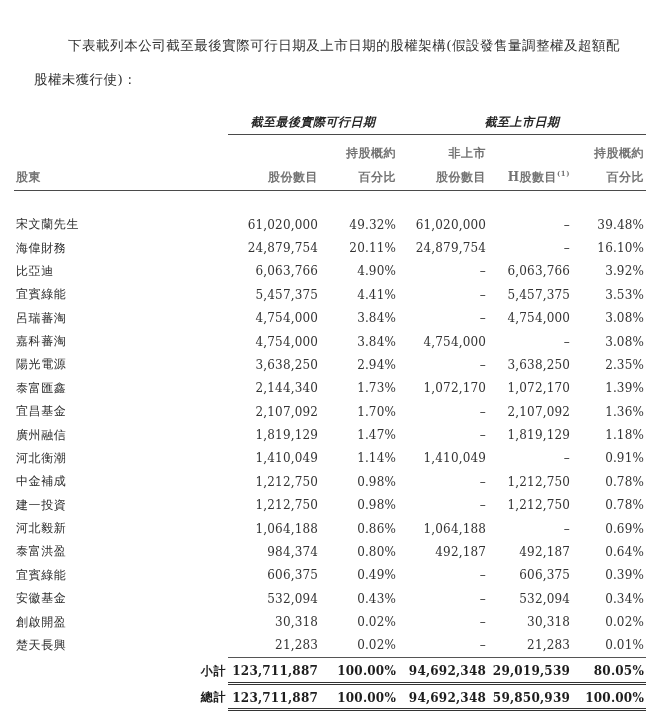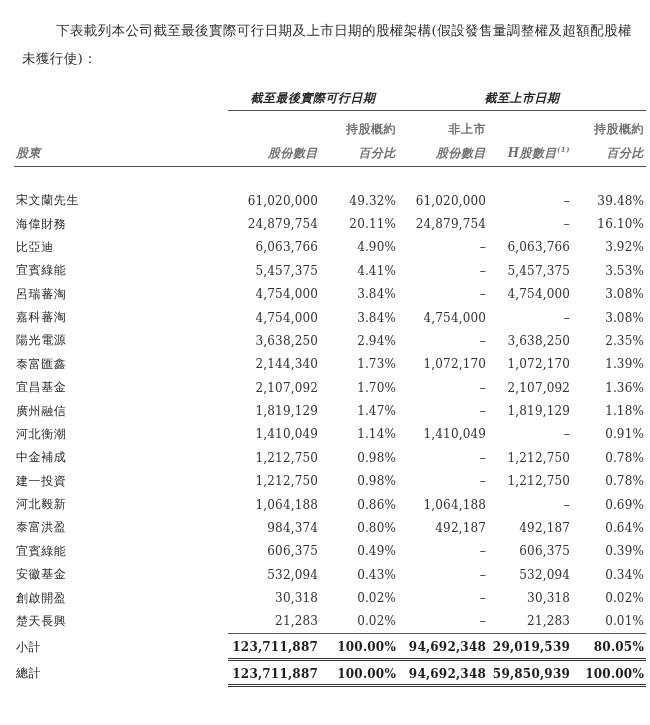--- a/index.html
+++ b/index.html
@@ -20,24 +20,24 @@
     position: relative;
     width: 650px;
     height: 725px;
     box-sizing: border-box;
     padding: 0;
     overflow: hidden;
   }
 
   
   .intro {
-    margin: 4px;
+    margin: 16px;
     padding: 12px 14px 0 18px;
     font-size: 13.5px;
-    line-height: 28px;
+    line-height: 34px;
     text-align: justify;
     letter-spacing: 0.4px;
     color: #2f2f2f;
   }
   .intro .indent { display: inline-block; width: 34px; }
 
   
   table.share-table {
     width: 632px;
     margin: 18px 0 0 14px;
@@ -77,21 +77,21 @@
     font-weight: bold;
     text-align: right;
     vertical-align: bottom;
     padding: 0 2px 1px 0;
     letter-spacing: 0.5px;
     color: #737373;
     white-space: nowrap;
     line-height: 19px;
   }
   .sub-row td.left { text-align: left; padding-left: 2px; }
-  .sub-row.last td { border-bottom: 1px solid #4a4a4a; padding-bottom: 3px; font-style: italic; }
+  .sub-row.last td { border-bottom: 1px solid #4a4a4a; padding-bottom: 3px; }
   .sub-row td sup { font-size: 7px; vertical-align: super; font-weight: bold; }
 
   .head-gap td { height: 22px; padding: 0; border: 0; }
 
   
   tbody.body-rows td {
     font-size: 12px;
     text-align: right;
     padding: 3.2px 2px 3.2px 0;
     white-space: nowrap;
@@ -111,21 +111,21 @@
 
   tr.sum td {
     font-size: 12px;
     font-weight: bold;
     text-align: right;
     padding: 6px 2px 3px 0;
     white-space: nowrap;
     color: #1d1d1d;
     letter-spacing: 0.2px;
   }
-  tr.sum td.name { text-align: left; padding-left: 2px; font-weight: normal; letter-spacing: 0.6px;}
+  tr.sum td.name { text-align: right; padding-left: 2px; font-weight: bold; letter-spacing: 0.6px;}
   tr.sum td.num.dbl {
     border-bottom: 3px double #333;
     padding-bottom: 3px;
   }
 
   tr.public td {
     font-size: 12px;
     text-align: right;
     padding: 10px 2px 3px 0;
     white-space: nowrap;

